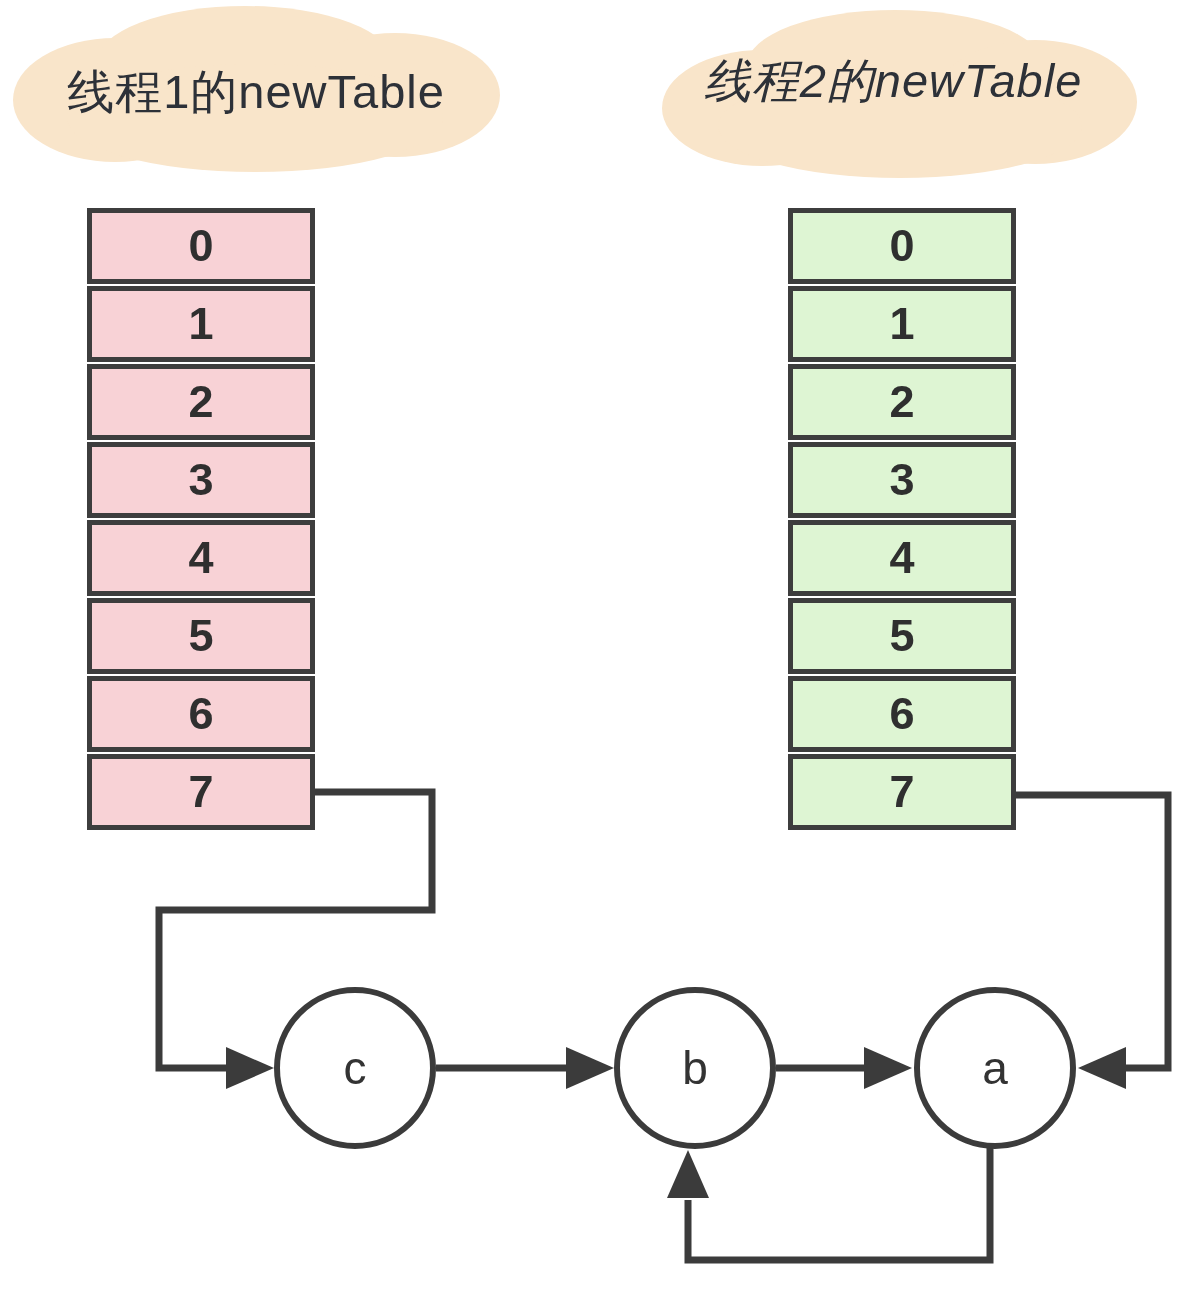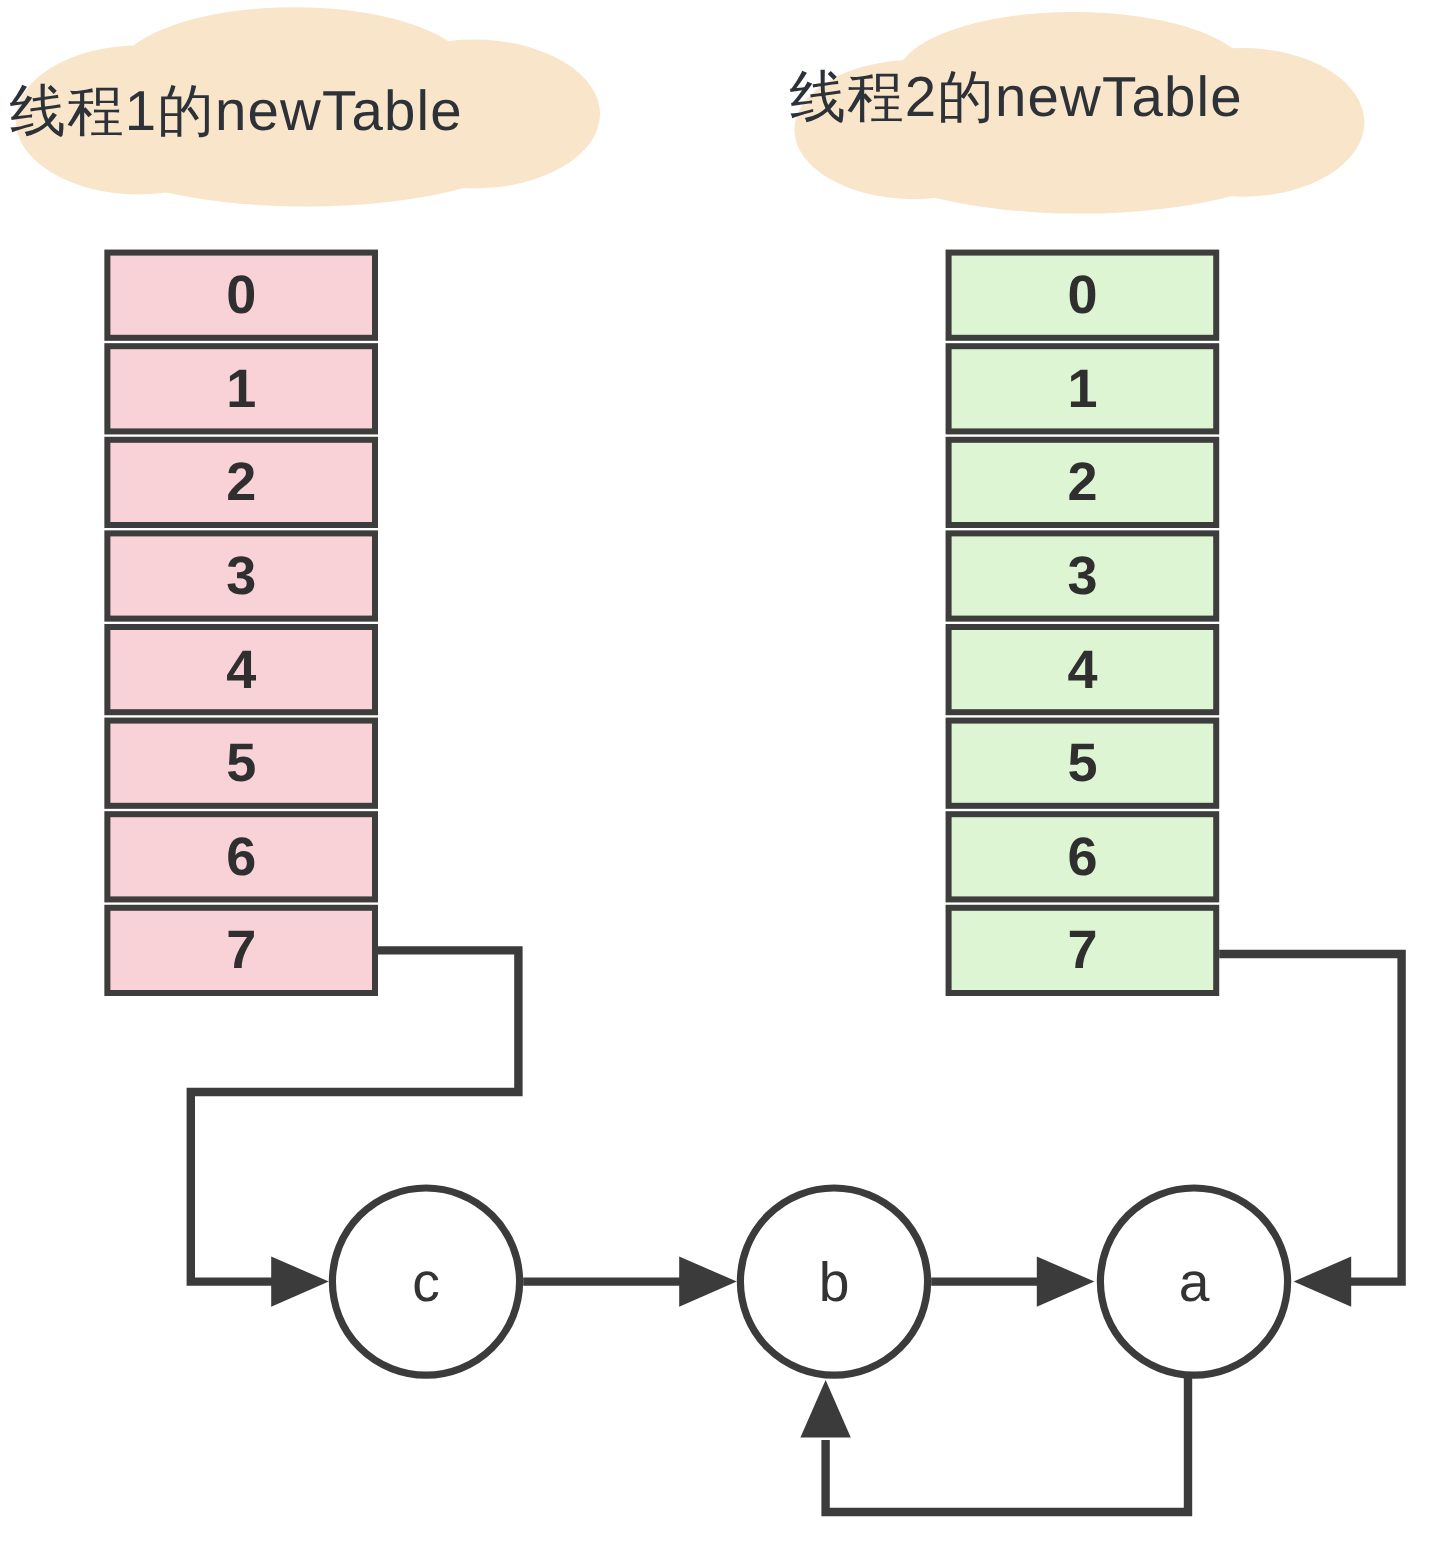--- a/index.html
+++ b/index.html
@@ -3,25 +3,25 @@
 <meta charset="utf-8">
 <style>
   html,body { margin:0; padding:0; background:#ffffff; }
   .canvas {
     position:relative; width:1194px; height:1290px; background:#ffffff;
     font-family:"Liberation Sans", sans-serif; overflow:hidden;
   }
   .layer { position:absolute; left:0; top:0; z-index:1; }
 
   .cloud-label {
-    position:absolute; z-index:2; 
+    position:absolute; z-index:2; text-align:center;
     font-size:47px; font-weight:500; color:#2d3138; letter-spacing:1px;
   }
   .cloud-label.left  { left:8px;   top:61px; width:496px; }
-  .cloud-label.right { left:658px; top:50px; width:470px; }
+  .cloud-label.right { left:658px; top:50px; width:470px;font-style:italic; }
 
   .array-table {
     position:absolute; top:208px; width:228px; z-index:2;
     display:flex; flex-direction:column; gap:2px;
   }
   .array-table.left  { left:87px; }
   .array-table.right { left:788px; }
   .cell {
     box-sizing:border-box; height:76px; border:5px solid #3d3d3d;
     display:flex; align-items:center; justify-content:center;

